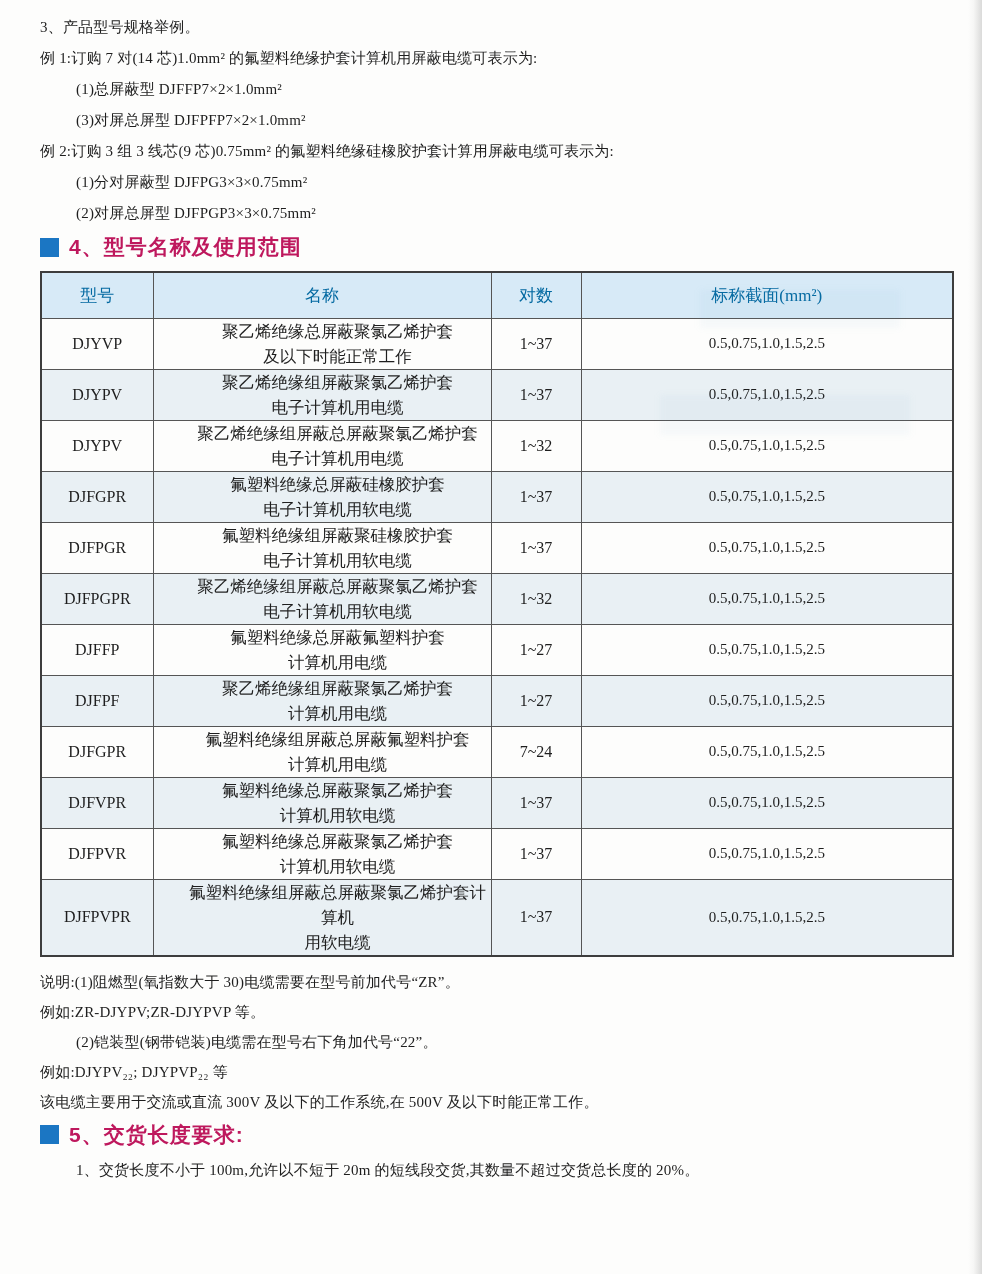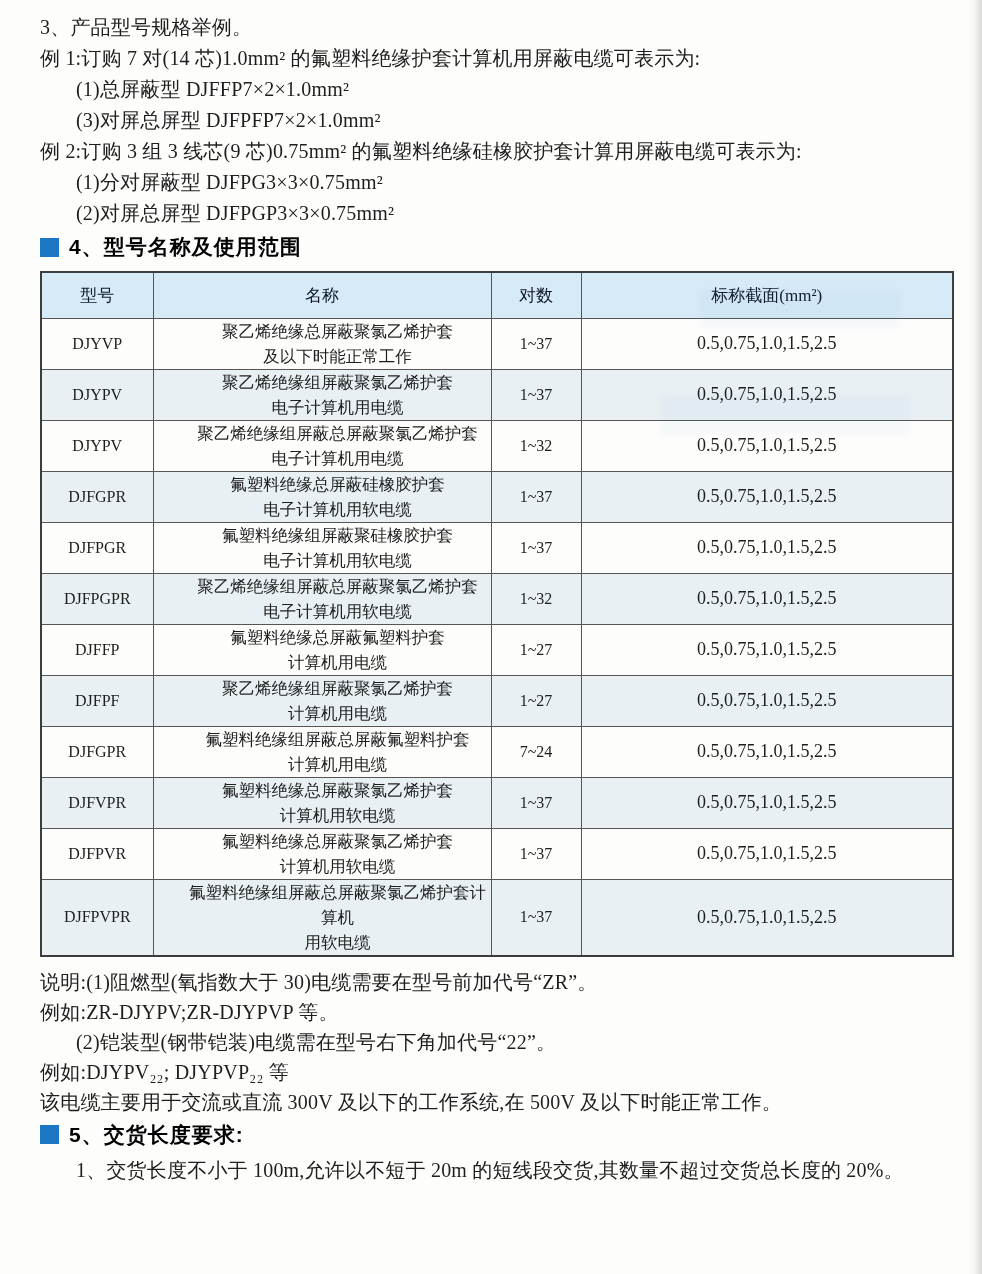--- a/index.html
+++ b/index.html
@@ -10,21 +10,21 @@
     height: 1274px;
     background: #fdfdfc;
     overflow: hidden;
     font-family: "Liberation Serif", "DejaVu Serif", serif;
     color: #1e1e1e;
   }
   .content { padding: 16px 26px 0 40px; }
 
   p.t {
     margin: 0 0 9px 0;
-    font-size: 20px;
+    font-size: 15px;
     line-height: 22px;
     letter-spacing: 0.2px;
   }
   .ind { padding-left: 36px; }
 
   .sec-head {
     display: flex;
     align-items: center;
     gap: 10px;
     margin: 6px 0 10px 0;
@@ -32,50 +32,50 @@
   }
   .sq {
     width: 19px; height: 19px;
     background: #1b76c3;
     display: inline-block;
   }
   .sec-title {
     font-family: "Liberation Sans", "DejaVu Sans", sans-serif;
     font-weight: bold;
     font-size: 21px;
-    color: #000000;
+    color: #be185d;
     letter-spacing: 1px;
   }
 
   table.spec {
     border-collapse: collapse;
     width: 912px;
     table-layout: fixed;
     border: 2px solid #3d3d3d;
     margin-bottom: 14px;
   }
   table.spec th, table.spec td {
     border: 1px solid #555;
     padding: 0 4px;
     text-align: center;
     vertical-align: middle;
   }
   table.spec thead tr { height: 46px; background: #d7eaf7; }
   table.spec th {
     font-weight: normal;
     font-size: 17px;
-    color: #0f172a;
+    color: #0369a1;
   }
   table.spec tbody tr { height: 50px; }
   table.spec tbody tr.alt { background: #e9f0f4; }
   .c-model { width: 112px; font-size: 16px; }
   .c-name  { width: 338px; font-size: 16.5px; }
   .c-name div { line-height: 25px; margin-left: 31px; }
   .c-pairs { width: 90px;  font-size: 16px; }
-  .c-sect  { width: 372px; font-size: 18px; }
+  .c-sect  { width: 372px; font-size: 15px; }
 
   .notes p.t { margin-bottom: 8px; }
   .sub { font-size: 16.5px; }
 
   .sec5-items p.t { margin-bottom: 7px; }
 
   .edge-shadow {
     position: absolute;
     top: 0; right: 0; bottom: 0;
     width: 14px;

